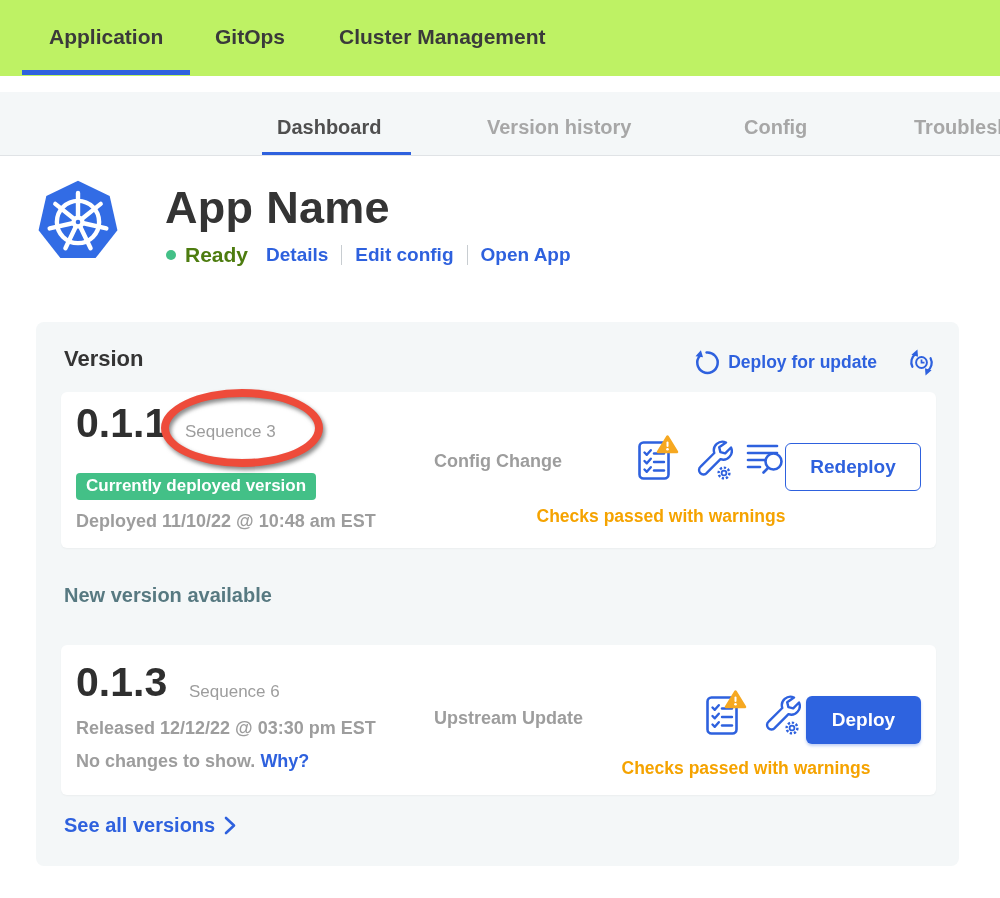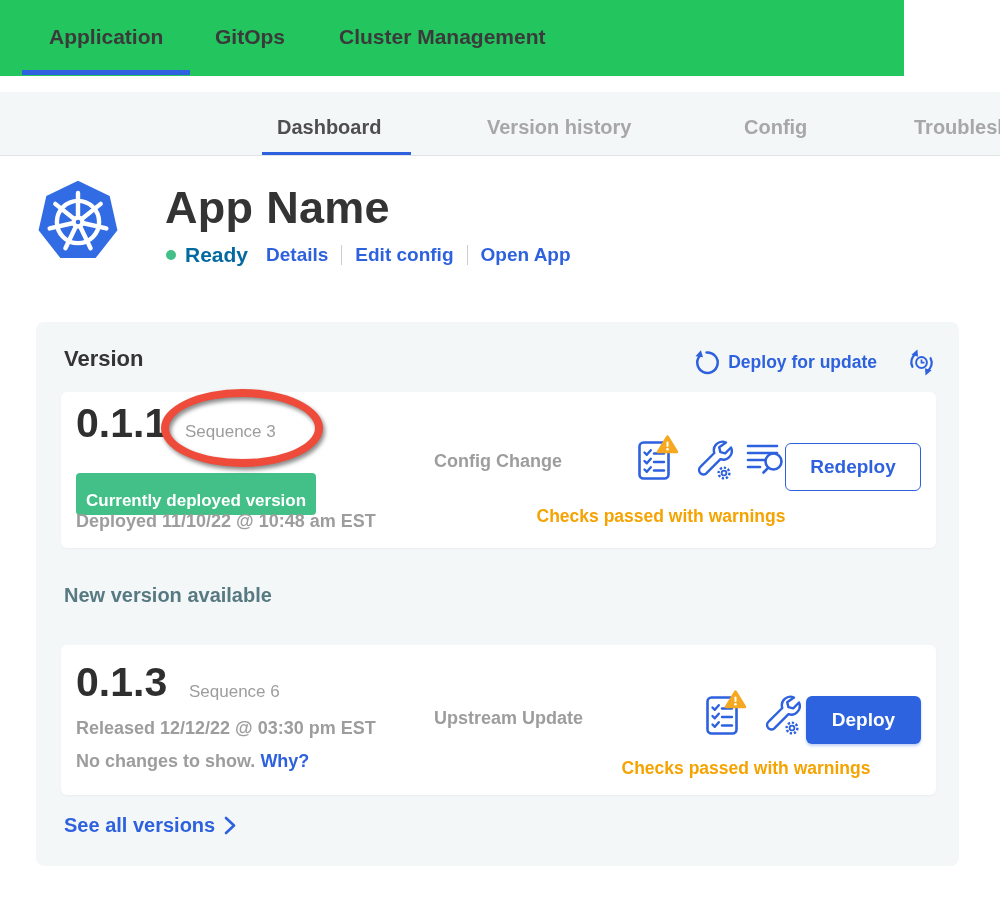--- a/index.html
+++ b/index.html
@@ -16,58 +16,58 @@
   .subnav { position:absolute; left:0; top:92px; width:1000px; height:64px; background:#f4f7f8; border-bottom:1px solid #e0e3e6; overflow:hidden;padding-left:26px; }
   .subnav-tab { position:absolute; top:24px; font-size:20px; font-weight:600; color:#a7a7a7; cursor:pointer; white-space:nowrap; }
   .subnav-tab.active { color:#4f4f4f; font-weight:700; }
   .subnav-underline { position:absolute; left:262px; top:60px; width:149px; height:4px; background:#2e61de; }
 
   
   .logo { position:absolute; left:34px; top:176px; }
   .app-title { position:absolute; left:165px; top:182px; font-size:45px; font-weight:800; color:#343434; letter-spacing:.3px; }
   .status-row { position:absolute; left:166px; top:243px; display:flex; align-items:center; }
   .dot { width:10px; height:10px; border-radius:50%; background:#43c087; margin-right:9px; }
-  .status-text { font-size:21px; font-weight:700; color:#0369a1; margin-right:18px; }
+  .status-text { font-size:21px; font-weight:700; color:#4d7c0f; margin-right:18px; }
   .hlink { font-size:19px; font-weight:700; color:#2e61de; cursor:pointer; white-space:nowrap; }
   .vdiv { width:1px; height:20px; background:#c8cdd1; margin:0 13px; }
 
   
   .panel { position:absolute; left:36px; top:322px; width:923px; height:544px; background:#f4f7f8; border-radius:8px; }
   .panel-title { position:absolute; left:28px; top:24px; font-size:22px; font-weight:800; color:#343434; }
   .panel-actions { position:absolute; right:23px; top:26px; display:flex; gap:30px; }
   .action { display:flex; align-items:center; gap:8px; color:#2e61de; font-size:17.5px; font-weight:700; cursor:pointer; white-space:nowrap; }
 
   .card { position:absolute; left:25px; width:875px; background:#fff; border-radius:6px; box-shadow:0 1px 2px rgba(0,0,0,0.04); }
   .card1 { top:70px; height:156px; }
   .card2 { top:323px; height:150px; }
 
   .ver-num { position:absolute; font-size:41px; font-weight:800; color:#2f2f2f; }
   .ver-seq { position:absolute; font-size:17px; font-weight:500; color:#9d9d9d; }
   .ellipse { position:absolute; left:100px; top:-3px; width:162px; height:78px; border:8px solid #ee4b3a; border-radius:50%;
              filter:drop-shadow(2px 3px 2px rgba(40,40,40,0.55)); z-index:4; pointer-events:none; }
-  .badge { position:absolute; left:15px; top:81px; padding:18px 10px 4px; background:#43c087; color:#fff; font-size:17px; font-weight:700; border-radius:4px; white-space:nowrap; }
+  .badge { position:absolute; left:15px; top:81px; padding:3px 10px 4px; background:#43c087; color:#fff; font-size:17px; font-weight:700; border-radius:4px; white-space:nowrap; }
   .meta { position:absolute; font-size:18px; font-weight:600; color:#9d9d9d; white-space:nowrap; }
   .why { color:#2e61de; font-weight:700; cursor:pointer; }
   .source-label { position:absolute; font-size:18px; font-weight:700; color:#9d9d9d; white-space:nowrap; }
   .icons-row { position:absolute; display:flex; align-items:center; gap:13px; }
   .icon { display:block; cursor:pointer; }
   .btn { position:absolute; right:15px; top:51px; height:48px; display:flex; align-items:center; justify-content:center; border-radius:6px; font-size:19px; font-weight:700; cursor:pointer; font-family:inherit; }
   .btn-outline { width:136px; background:#fff; border:1.5px solid #2e61de; color:#2e61de; }
   .btn-fill { width:115px; background:#2e63df; border:none; color:#fff; box-shadow:0 2px 3px rgba(46,99,223,0.3); }
   .warn-text { position:absolute; font-size:17.5px; font-weight:700; color:#f5a300; width:360px; text-align:center; white-space:nowrap; }
 
   .section-heading { position:absolute; left:28px; top:262px; font-size:20px; font-weight:800; color:#577981; }
   .see-all { position:absolute; left:28px; top:492px; display:flex; align-items:center; gap:9px; color:#2e61de; font-size:20px; font-weight:800; cursor:pointer; }
 </style>
 </head>
 <body>
 
 <div class="page">
 
-  <div class="abs" style="left:0;top:0;width:904px;height:76px;background:#22c55e;">
+  <div class="abs" style="left:0;top:0;width:1000px;height:76px;background:#bef264;">
     <div class="topnav-tab" style="left:49px;">Application</div>
     <div class="topnav-tab" style="left:215px;">GitOps</div>
     <div class="topnav-tab" style="left:339px;">Cluster Management</div>
     <div class="topnav-underline"></div>
   </div>
 
   <div class="subnav">
     <div class="subnav-tab active" style="left:277px;">Dashboard</div>
     <div class="subnav-tab" style="left:487px;">Version history</div>
     <div class="subnav-tab" style="left:744px;">Config</div>

